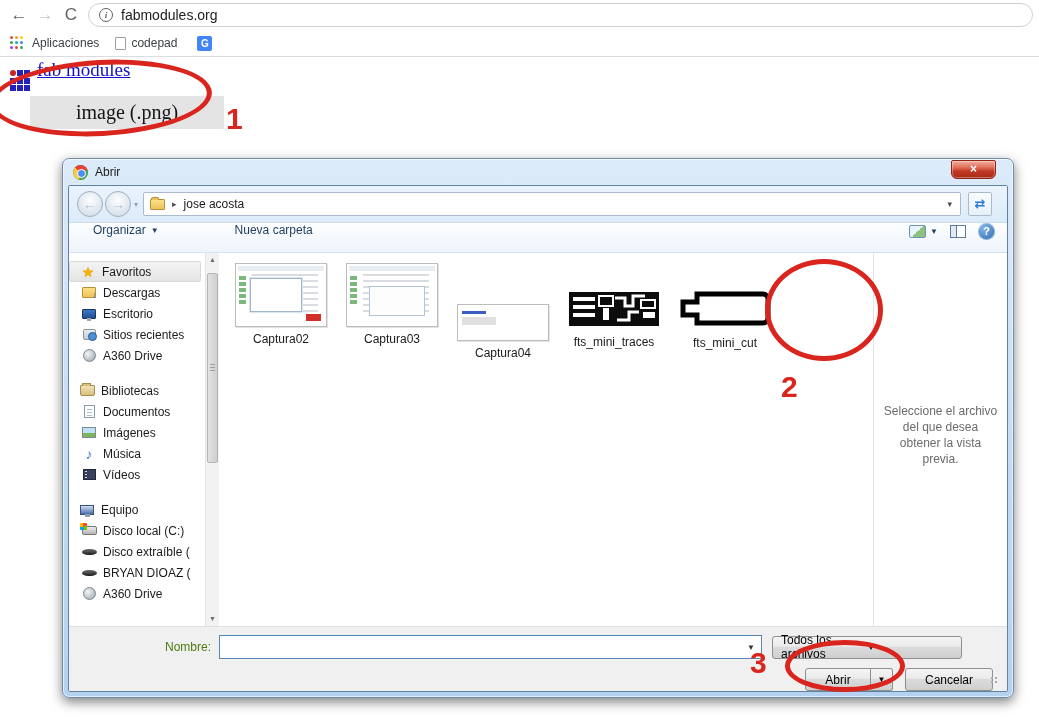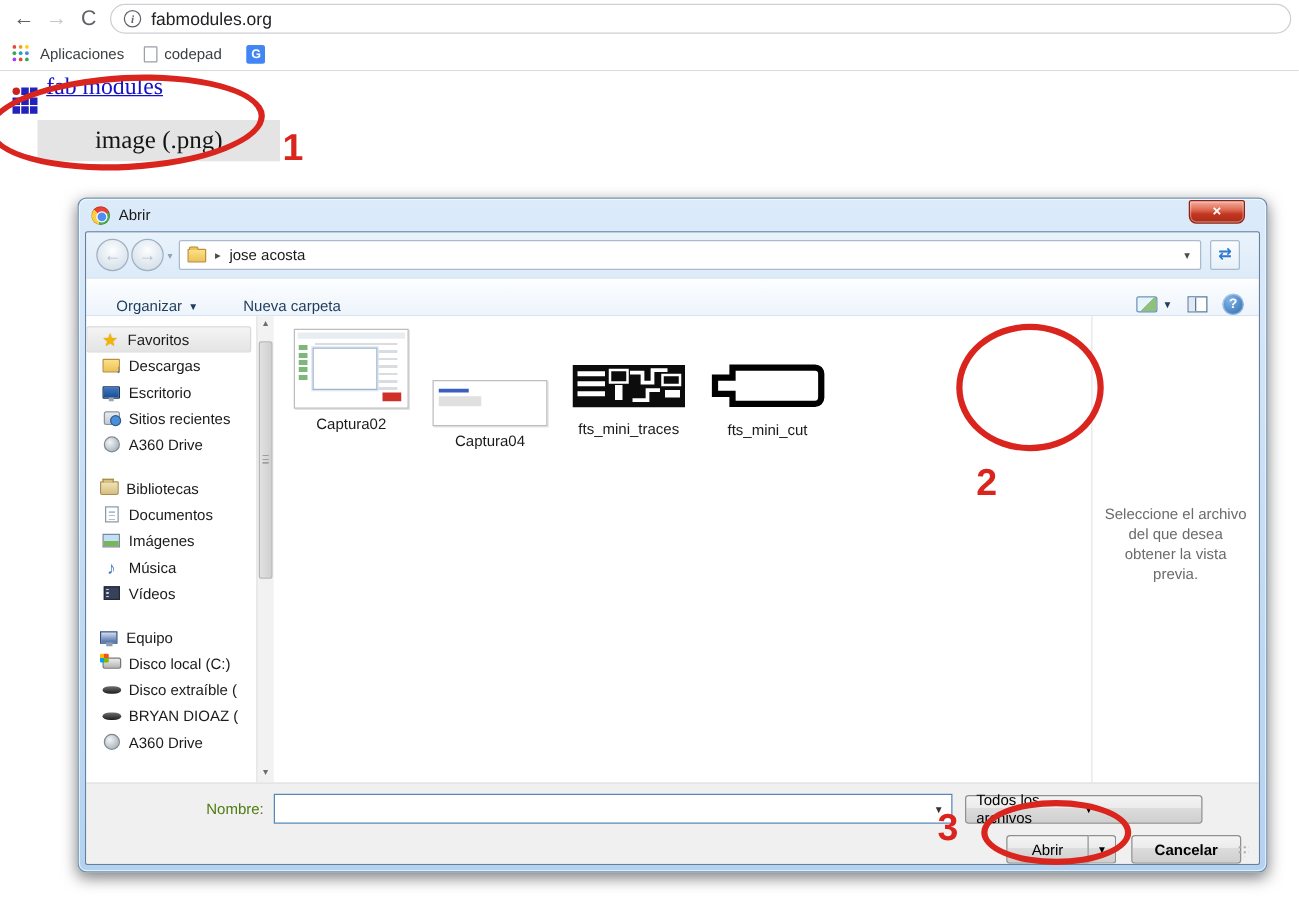--- a/index.html
+++ b/index.html
@@ -81,22 +81,22 @@
   .searchbox { width:190px; height:24px; background:#fff; border:1px solid #aabbcd; border-radius:2px;
                display:flex; align-items:center; padding:0 8px; flex:none; }
   .searchbox input { flex:1; border:none; outline:none; font:italic 12px "Liberation Sans",sans-serif;
                      color:#7a8a99; background:transparent; min-width:0; }
   .mag { width:8px; height:8px; border:2px solid #3a6ea5; border-radius:50%; position:relative; flex:none; }
   .mag::after { content:""; position:absolute; left:7px; top:7px; width:5px; height:2px;
                 background:#3a6ea5; transform:rotate(45deg); border-radius:1px; }
 
   
   .toolbar { height:30px; background:linear-gradient(180deg,#fdfeff,#edf4fb);
-             border-bottom:1px solid #d7e3ef; display:flex; align-items:flex-end; padding:0 12px 0 24px;
-             font-size:12px; color:#1e3c5c; }
+             border-bottom:1px solid #d7e3ef; display:flex; align-items:flex-start; padding:0 12px 0 24px;
+             font-size:12px; color:#1e3c5c;gap:40px; }
   .tb-item { margin-right:36px; cursor:pointer; display:flex; align-items:center; }
   .tb-item .caret { font-size:8px; color:#1e3c5c; margin-left:5px; }
   .tb-right { margin-left:auto; display:flex; align-items:center; gap:12px; }
   .icon-views { width:17px; height:13px; border:1px solid #6b93b8; border-radius:2px;
                 background:linear-gradient(135deg,#e8f4fc 50%,#8fc07c 50%); }
   .icon-pane { width:16px; height:13px; border:1px solid #5c7a99; background:#fff; position:relative; }
   .icon-pane::before { content:""; position:absolute; left:0; top:0; bottom:0; width:5px;
                        border-right:1px solid #5c7a99; background:#dfeaf4; }
   .icon-help { width:17px; height:17px; border-radius:50%; color:#fff; text-align:center;
                background:radial-gradient(circle at 35% 30%,#82b5e8,#2a66ad);
@@ -187,21 +187,21 @@
                 border:1px solid #8e8f8f; border-radius:3px; font-size:12px; padding:0 8px; cursor:pointer; }
   .type-combo span { flex:1; }
   .type-combo .caret { font-size:8px; }
   .btn-row { display:flex; justify-content:flex-end; align-items:center; margin:9px 2px 0; }
   .btn7 { height:23px; background:linear-gradient(#f4f4f4,#ebebeb 45%,#dcdcdc 46%,#cfcfcf);
           border:1px solid #8e8f8f; border-radius:3px; font:12px "Liberation Sans",sans-serif;
           display:flex; align-items:center; justify-content:center; cursor:pointer; }
   .open-split { display:flex; }
   .open-main { width:66px; border-radius:3px 0 0 3px; }
   .open-arrow { width:22px; border-left:none; border-radius:0 3px 3px 0; font-size:8px; }
-  .cancel-btn { width:88px; margin-left:12px;font-weight:bold; }
+  .cancel-btn { width:88px; margin-left:12px; }
   .grip { position:absolute; right:8px; bottom:6px; width:9px; height:9px;
           background:radial-gradient(circle at 1px 1px,#a9a9a9 1px,transparent 1px);
           background-size:4px 4px; background-position:bottom right; }
 
   
   .ann { position:absolute; z-index:10; pointer-events:none; }
   .ann-ellipse { border:5px solid #d9251d; border-radius:50%; }
   .ann-num { color:#d9251d; font:bold 30px "Liberation Sans",sans-serif; }
 </style>
 </head>
@@ -403,20 +403,29 @@
         <div class="tile">
           <div class="thumb-frame thumb-cap">
             <div class="bar"></div>
               <div class="green"></div>
               <div class="lines"></div>
               <div class="dlg"></div>
               <div class="red"></div>
           </div>
           <div class="label">Captura02</div>
         </div>
+        <div class="tile">
+          <div class="thumb-frame thumb-cap">
+            <div class="bar"></div>
+              <div class="green"></div>
+              <div class="lines"></div>
+              <div class="panel"></div>
+          </div>
+          <div class="label">Captura03</div>
+        </div>
         <div class="tile" style="margin-top:41px">
           <div class="thumb-frame thumb-cap4">
             <div class="blue"></div>
               <div class="grey"></div>
           </div>
           <div class="label">Captura04</div>
         </div>
         <div class="tile" style="margin-top:29px">
           <div class="thumb-frame thumb-svg">
             <svg width="90" height="34" viewBox="0 0 90 34">

